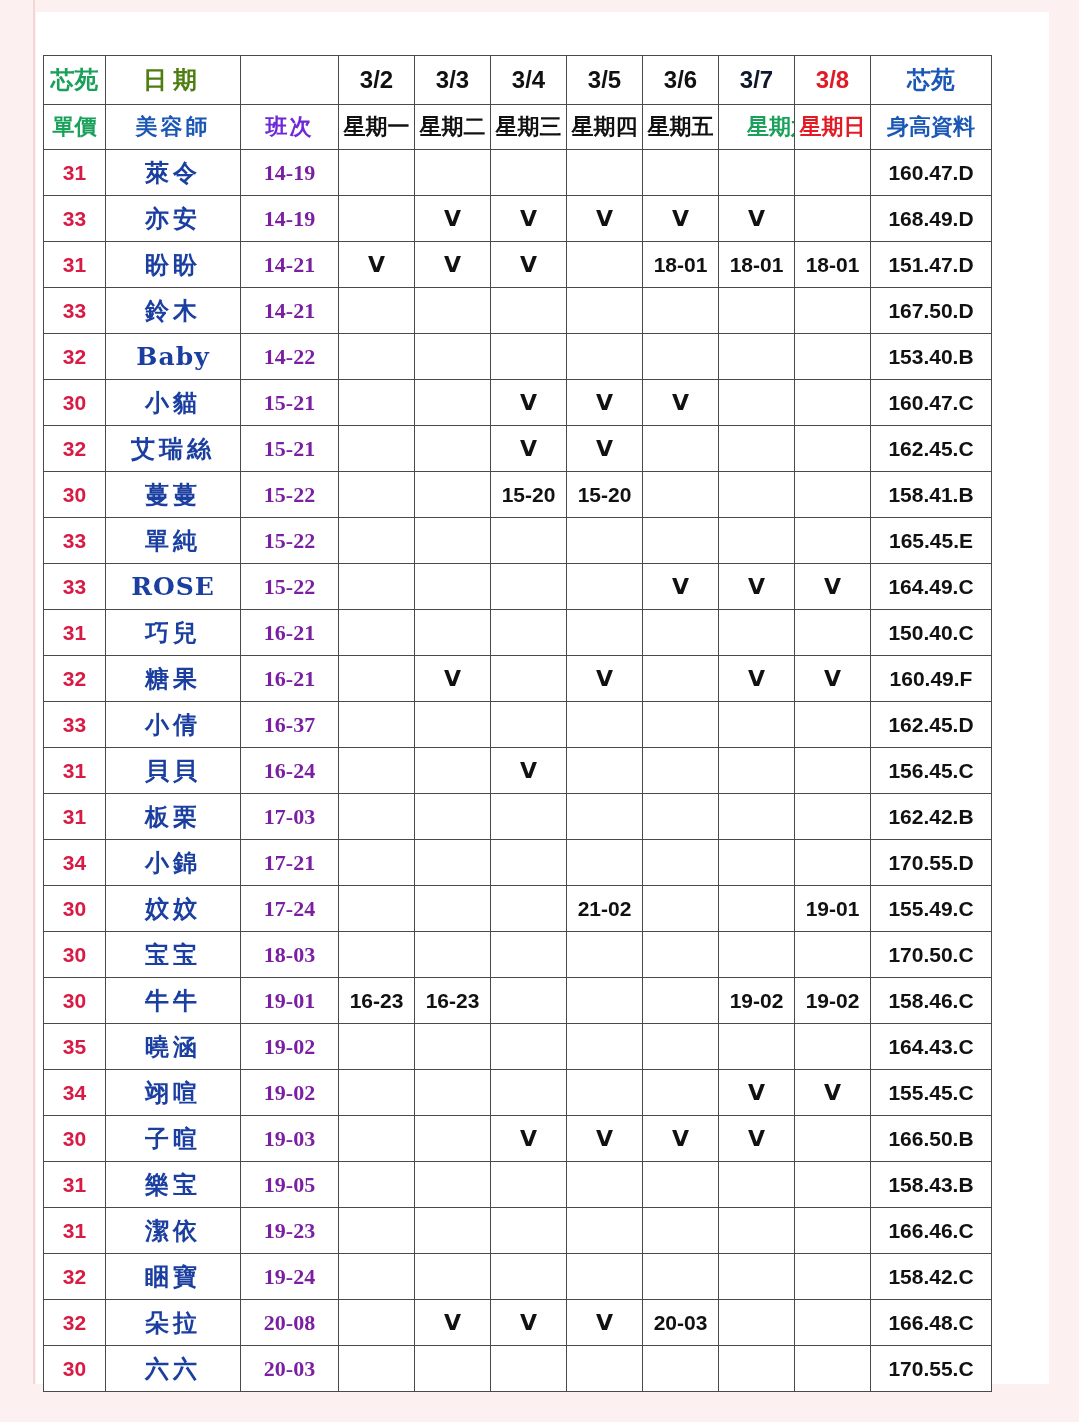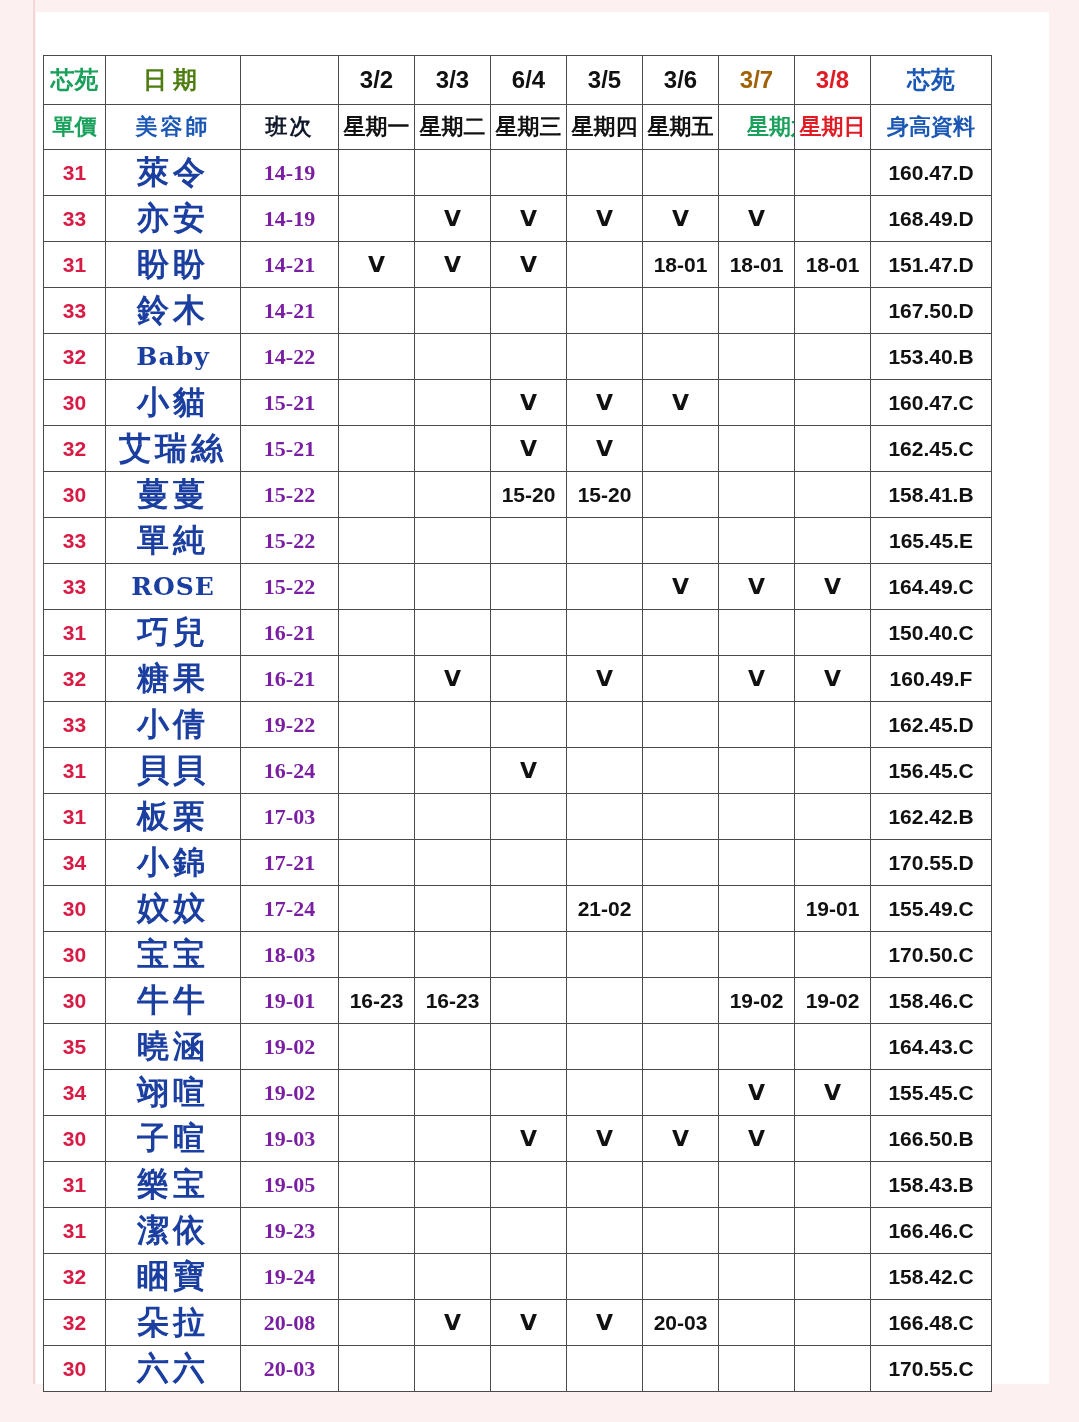--- a/index.html
+++ b/index.html
@@ -81,42 +81,42 @@
     font-size: 26px;
     letter-spacing: 6px;
     font-family: "DejaVu Sans", sans-serif;
   }
   .h-blank { background: #ffffff; }
   .h-md {
     color: #111111;
     font-size: 23px;
     font-family: "Liberation Sans", sans-serif;
   }
-  .h-md.green { color: #a16207; }
+  .h-md.green { color: #0f172a; }
   .h-md.red { color: #e01b24; }
   .h-brand-right {
     color: #1b57b5;
     font-size: 19px;
     font-family: "Liberation Sans", sans-serif;
   }
 
   
   tr.head2 td { height: 44px; font-size: 22px; }
   .h-unit {
     color: #19a05a;
     font-size: 17px;
   }
   .h-stylist {
     color: #1b57b5;
     font-size: 25px;
     letter-spacing: 3px;
     font-family: "DejaVu Sans", sans-serif;
   }
   .h-shift {
-    color: #0f172a;
+    color: #6d28d9;
     font-size: 21px;
     letter-spacing: 2px;
     font-family: "DejaVu Sans", sans-serif;
   }
   .h-week {
     color: #111111;
     font-size: 20px;
     font-family: "DejaVu Sans", sans-serif;
     margin-top: 28px;
   }
@@ -130,21 +130,21 @@
 
   
   tr.row td { height: 45px; }
   .cell-price {
     color: #d81b45;
     font-size: 21px;
     font-family: "Liberation Sans", sans-serif;
   }
   .cell-name {
     color: #1b3fa0;
-    font-size: 32px;
+    font-size: 24px;
     letter-spacing: 4px;
     font-family: "DejaVu Sans", sans-serif;
   }
   .cell-name.latin {
     font-family: "DejaVu Serif", serif;
     font-size: 25px;
     letter-spacing: 1px;
   }
   .cell-shift {
     color: #7b1fa2;
@@ -192,21 +192,21 @@
           <col class="c-day">
         <col class="c-info">
       </colgroup>
       <thead>
         <tr class="head1">
           <td class="h-brand-left">芯苑</td>
           <td class="h-date">日期</td>
           <td class="h-blank"></td>
           <td class="h-md">3/2</td>
           <td class="h-md">3/3</td>
-          <td class="h-md">6/4</td>
+          <td class="h-md">3/4</td>
           <td class="h-md">3/5</td>
           <td class="h-md">3/6</td>
           <td class="h-md green">3/7</td>
           <td class="h-md red">3/8</td>
           <td class="h-brand-right">芯苑</td>
         </tr>
         <tr class="head2">
           <td class="h-unit">單價</td>
           <td class="h-stylist">美容師</td>
           <td class="h-shift">班次</td>
@@ -373,21 +373,21 @@
             <td class="cell-day"></td>
             <td class="cell-day vmark">V</td>
             <td class="cell-day"></td>
             <td class="cell-day vmark">V</td>
             <td class="cell-day vmark">V</td>
             <td class="cell-info">160.49.F</td>
           </tr>
           <tr class="row">
             <td class="cell-price">33</td>
             <td class="cell-name">小倩</td>
-            <td class="cell-shift">19-22</td>
+            <td class="cell-shift">16-37</td>
             <td class="cell-day"></td>
             <td class="cell-day"></td>
             <td class="cell-day"></td>
             <td class="cell-day"></td>
             <td class="cell-day"></td>
             <td class="cell-day"></td>
             <td class="cell-day"></td>
             <td class="cell-info">162.45.D</td>
           </tr>
           <tr class="row">

